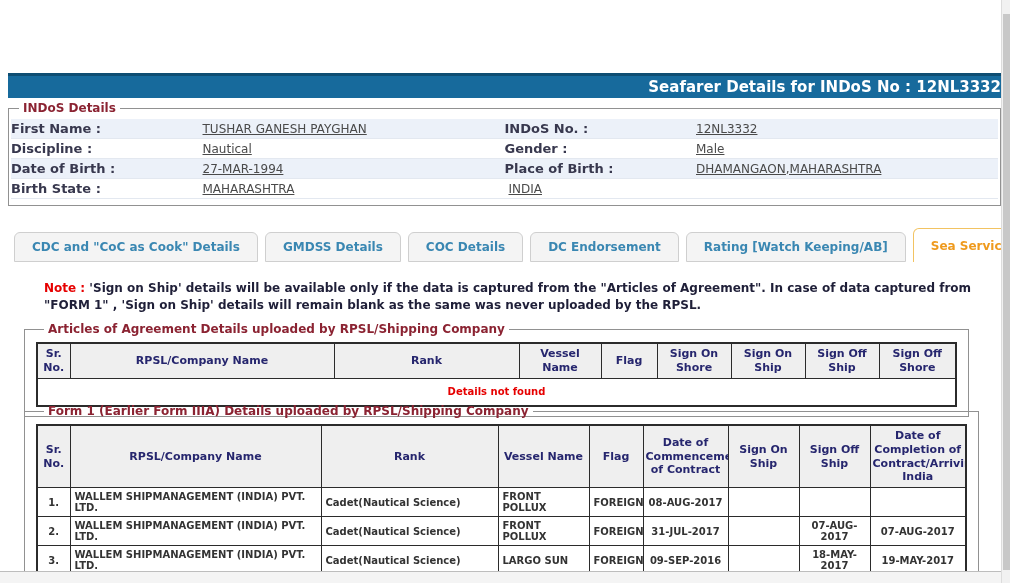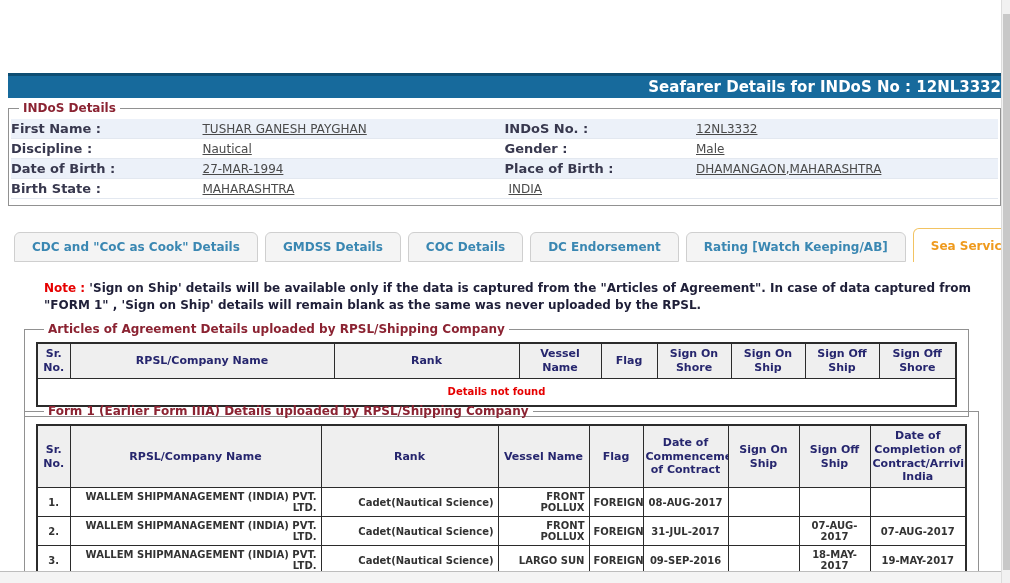--- a/index.html
+++ b/index.html
@@ -47,21 +47,21 @@
   .fs-articles { top:322px; }
   .fs-form1   { top:404px; }
 
   table { border-collapse:collapse; table-layout:fixed; width:100%;
           border:2px solid #2b2b2b; }
   th, td { border:1px solid #2b2b2b; overflow:hidden; }
   th { background:#efefef; color:#26266e; font-size:11px; font-weight:bold;
        text-align:center; padding:3px 2px; line-height:1.25; }
   td { font-size:10px; font-weight:bold; color:#333333; padding:3px 4px; height:21px; vertical-align:middle; }
   td.c { text-align:center; }
-  td.l { text-align:right; }
+  td.l { text-align:left; }
   .empty-row td { color:#e60000; font-size:10px; text-align:center; height:28px; }
 
   
   .t-articles col:nth-child(1){width:33px;}  .t-articles col:nth-child(2){width:264px;}
   .t-articles col:nth-child(3){width:185px;} .t-articles col:nth-child(4){width:82px;}
   .t-articles col:nth-child(5){width:56px;}  .t-articles col:nth-child(6){width:74px;}
   .t-articles col:nth-child(7){width:74px;}  .t-articles col:nth-child(8){width:74px;}
   .t-articles col:nth-child(9){width:77px;}
 
   

